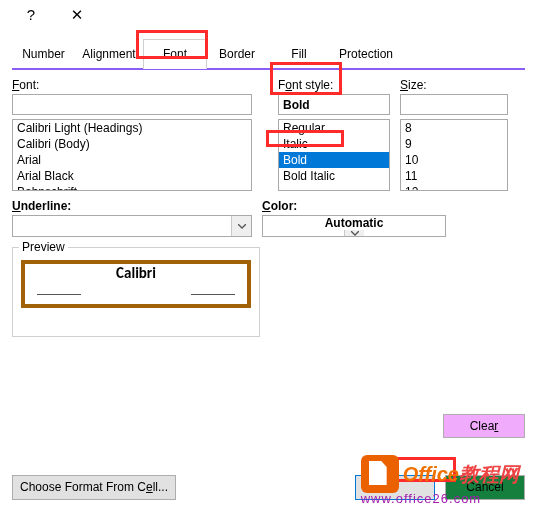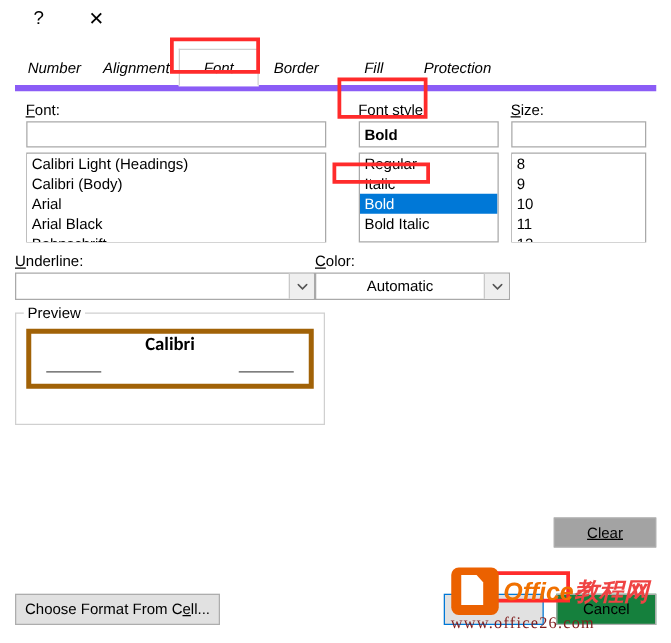--- a/index.html
+++ b/index.html
@@ -1,59 +1,59 @@
 <!DOCTYPE html>
 <html><head>
 <meta charset="utf-8">
 <style>
   * { box-sizing: border-box; font-family: "Segoe UI", Arial, sans-serif; }
   body { margin: 0; background: #fff; width: 537px; height: 514px; position: relative; overflow: hidden; font-size: 12px; color: #000; }
   .titlebar { height: 30px; display: flex; align-items: center; padding-left: 8px; border-bottom: 1px solid #fff; }
   .titlebar .title { flex: 1; font-size: 12px; }
   .titlebar .btn { width: 46px; height: 30px; display: flex; align-items: center; justify-content: center; font-size: 15px; font-family: Arial; }
   .dialog { padding: 8px 12px 12px 12px; position: relative; }
-  .tabs { display: flex; border-bottom: 5px solid #8b5cf6; font-style: italic; }
+  .tabs { display: flex; border-bottom: 2px solid #8b5cf6; }
   .tab { padding: 7px 0; text-align: center; border: 1px solid transparent; position: relative; top: 1px; }
   .tab.active { border: 1px solid #d0d0d0; border-bottom: 1px solid #fff; background: #fff; }
   .tabw1 { width: 63px; } .tabw2 { width: 68px; } .tabw3 { width: 64px; } .tabw4 { width: 60px; } .tabw5 { width: 64px; } .tabw6 { width: 70px; }
   .content { padding-top: 8px; }
-  .row { display: flex; gap: 10px; justify-content: center; }
+  .row { display: flex; gap: 10px; }
   .col-font { width: 240px; } .col-style { width: 128px; padding-left: 16px; } .col-size { width: 108px; }
   .label { margin-bottom: 2px; }
   .label .ul { text-decoration: underline; }
   .txtinput { width: 100%; height: 21px; border: 1px solid #a9a9a9; font-size: 12px; padding: 2px 4px; }
   .listbox { width: 100%; height: 72px; border: 1px solid #a9a9a9; overflow-y: scroll; background: #fff; margin-top: 4px; }
   .listbox .item { padding: 1px 4px; white-space: nowrap; }
   .listbox .item.selected { background: #0078d7; color: #fff; }
-  .row2 { display: flex; margin-top: 8px; }
+  .row2 { display: flex; gap: 10px; margin-top: 8px; font-weight: bold; }
   .col-under { width: 240px; } .col-color { width: 248px; }
   .combo { width: 100%; height: 22px; border: 1px solid #a9a9a9; display: flex; align-items: center; background: #fff; }
   .combo .cval { flex: 1; padding: 0 4px; }
   .combo .carrow { width: 20px; height: 100%; border-left: 1px solid #c9c9c9; background: #efefef; display: flex; align-items: center; justify-content: center; }
   .combo .carrow svg { display: block; }
   .fieldset { border: 1px solid #d0d0d0; margin-top: 10px; padding: 6px 8px 8px 8px; position: relative; }
   .fieldset .legend { position: absolute; top: -8px; left: 6px; background: #fff; padding: 0 3px; font-size: 12px; }
   .effects { width: 240px; height: 90px; }
   .preview-box { width: 248px; height: 90px; }
   .cb-row { display: flex; align-items: center; gap: 6px; margin: 4px 0; }
   .cb { width: 14px; height: 14px; border: 1px solid #333; display: flex; align-items: center; justify-content: center; }
   .cb.filled::after { content: ""; width: 8px; height: 8px; background: #333; }
   .preview-inner { border: 4px solid #a16207; height: 48px; margin-top: 6px; display: flex; align-items: flex-start; justify-content: center; position: relative; }
   .preview-inner .line { position: absolute; height: 1px; background: #555; width: 44px; top: 30px; }
   .preview-inner .line.l { left: 12px; } .preview-inner .line.r { right: 12px; }
   .preview-text { font-weight: bold; font-size: 15px; font-family: Calibri, Arial; }
-  .clear-btn { position: absolute; right: 12px; top: 414px; width: 82px; height: 24px; border: 1px solid #adadad; background: #a3a3a3; text-align: center; line-height: 22px; text-decoration: underline; }
+  .clear-btn { position: absolute; right: 12px; top: 414px; width: 82px; height: 24px; border: 1px solid #adadad; background: #f0abfc; text-align: center; line-height: 22px; }
   .choose-btn { position: absolute; left: 12px; bottom: 14px; width: 164px; height: 25px; border: 1px solid #adadad; background: #e1e1e1; text-align: center; line-height: 23px; }
   .ok-btn { position: absolute; right: 102px; bottom: 14px; width: 80px; height: 25px; border: 1px solid #0078d7; background: #e1e1e1; }
   .cancel-btn { position: absolute; right: 12px; bottom: 14px; width: 80px; height: 25px; border: 1px solid #adadad; background: #15803d; text-align: center; line-height: 23px; }
   .redbox { position: absolute; border: 3px solid #ff2b2b; pointer-events: none; z-index: 1000; }
   .watermark { position: absolute; right: 18px; bottom: 8px; text-align: left; z-index: 2000; pointer-events: none; }
   .wm-line1 { font-size: 20px; font-weight: bold; font-style: italic; }
   .wm-line1 .o1 { color: #f07000; } .wm-line1 .rest { color: #ef4444; }
-  .wm-line2 { font-size: 13px; color: #7f1d1d; margin-top: -2px; letter-spacing: 1px; font-family: Liberation Serif, serif; }
+  .wm-line2 { font-size: 13px; color: #a21caf; margin-top: -2px; letter-spacing: 1px; }
   .wm-icon { display: inline-block; width: 38px; height: 38px; background: #eb6100; border-radius: 6px; vertical-align: middle; margin-right: 4px; position: relative; }
   .wm-icon::after { content: ""; position: absolute; left: 8px; top: 6px; width: 18px; height: 24px; background: #fff; clip-path: polygon(0 0, 70% 0, 100% 25%, 100% 100%, 0 100%); }
 </style>
 </head>
 <body>
 
 <div class="titlebar">
   <div class="btn">?</div>
   <div class="btn">✕</div>
 </div>
@@ -113,21 +113,21 @@
           <div class="cval"></div>
           <div class="carrow">
               <svg width="8" height="5">
                 <path d="M0 0 L4 4 L8 0" fill="none" stroke="#555" stroke-width="1.3"></path>
               </svg>
             </div>
         </div>
       </div>
       <div class="col-color">
         <div class="label"><span class="ul">C</span>olor:</div>
-        <div class="combo" style="width:156px;">
+        <div class="combo" style="width:184px;flex-direction:column;">
           <div class="cval" style="text-align:center;">Automatic</div>
           <div class="carrow">
               <svg width="8" height="5">
                 <path d="M0 0 L4 4 L8 0" fill="none" stroke="#555" stroke-width="1.3"></path>
               </svg>
             </div>
         </div>
       </div>
     </div>
 

